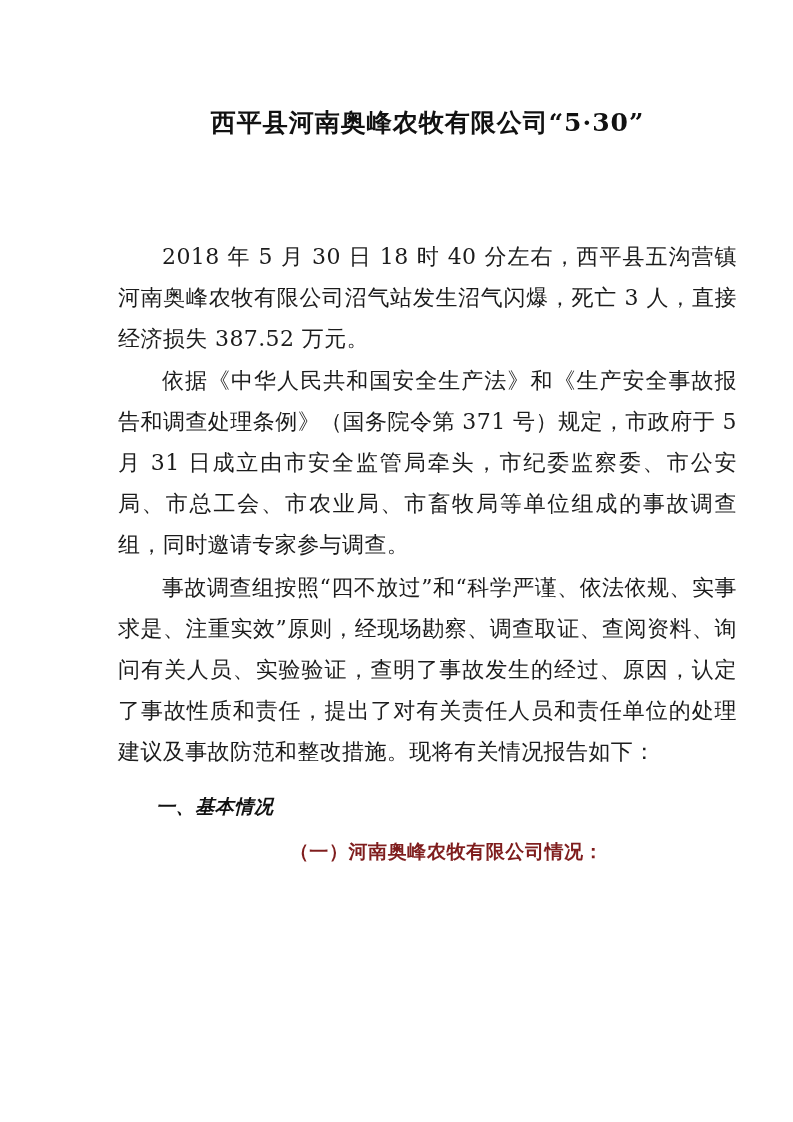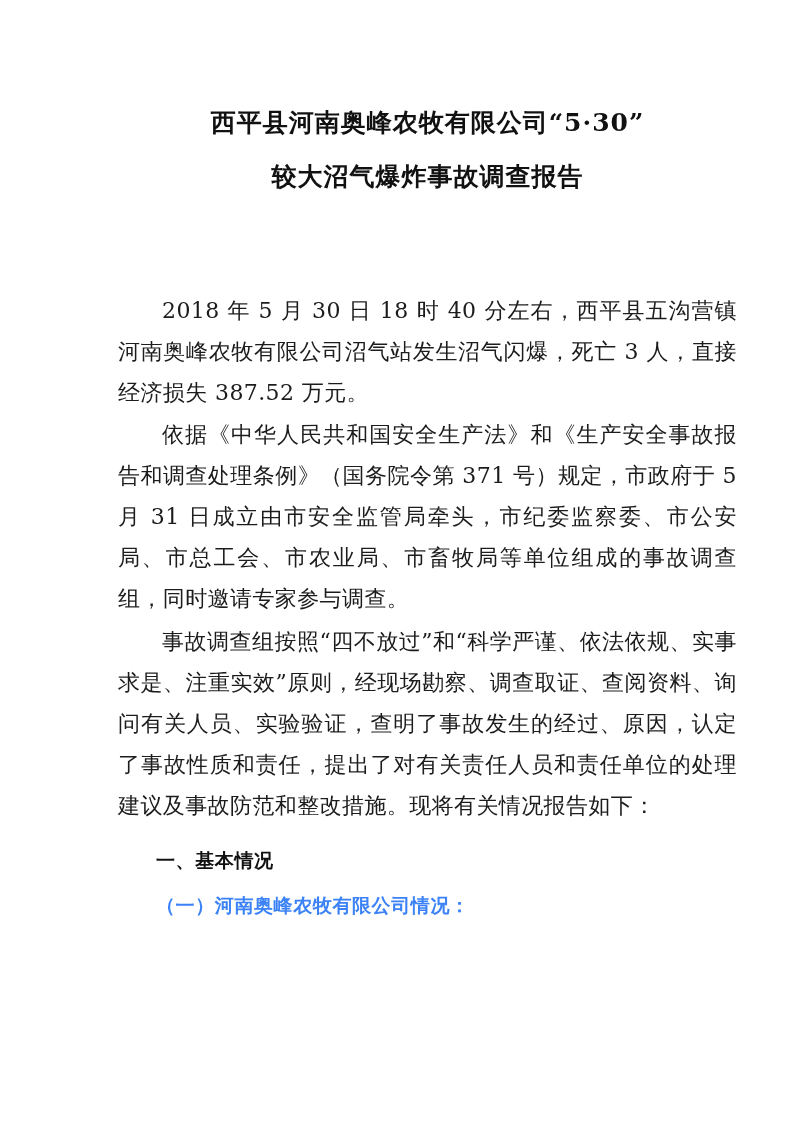--- a/index.html
+++ b/index.html
@@ -52,39 +52,40 @@
     margin-bottom: 1px;
   }
   h2.heading {
     margin: 14px 0 0 0;
     font-size: 19px;
     line-height: 41px;
     font-weight: bold;
     text-indent: 2em;
     color: #111111;
     letter-spacing: 0.6px;
+    font-style: italic;
   }
   h3.subheading {
     margin: 4px 0 0 0;
     font-size: 19px;
     line-height: 41px;
     font-weight: bold;
     text-indent: 2em;
-    color: #3b82f6;
+    color: #7f1d1d;
     letter-spacing: 0.6px;
+    text-align: center;
   }
 </style>
 </head>
 <body>
 
 <div class="page">
 
   <h1 class="doc-title">
     <span class="line">西平县河南奥峰农牧有限公司“5·30”</span>
-    <span class="line">较大沼气爆炸事故调查报告</span>
   </h1>
 
   <div class="body-block">
     <p class="para first">2018 年 5 月 30 日 18 时 40 分左右，西平县五沟营镇河南奥峰农牧有限公司沼气站发生沼气闪爆，死亡 3 人，直接经济损失 387.52 万元。</p>
     <p class="para">依据《中华人民共和国安全生产法》和《生产安全事故报告和调查处理条例》（国务院令第 371 号）规定，市政府于 5 月 31 日成立由市安全监管局牵头，市纪委监察委、市公安局、市总工会、市农业局、市畜牧局等单位组成的事故调查组，同时邀请专家参与调查。</p>
     <p class="para">事故调查组按照“四不放过”和“科学严谨、依法依规、实事求是、注重实效”原则，经现场勘察、调查取证、查阅资料、询问有关人员、实验验证，查明了事故发生的经过、原因，认定了事故性质和责任，提出了对有关责任人员和责任单位的处理建议及事故防范和整改措施。现将有关情况报告如下：</p>
 
     <h2 class="heading">一、基本情况</h2>
     <h3 class="subheading">（一）河南奥峰农牧有限公司情况：</h3>
   </div>

